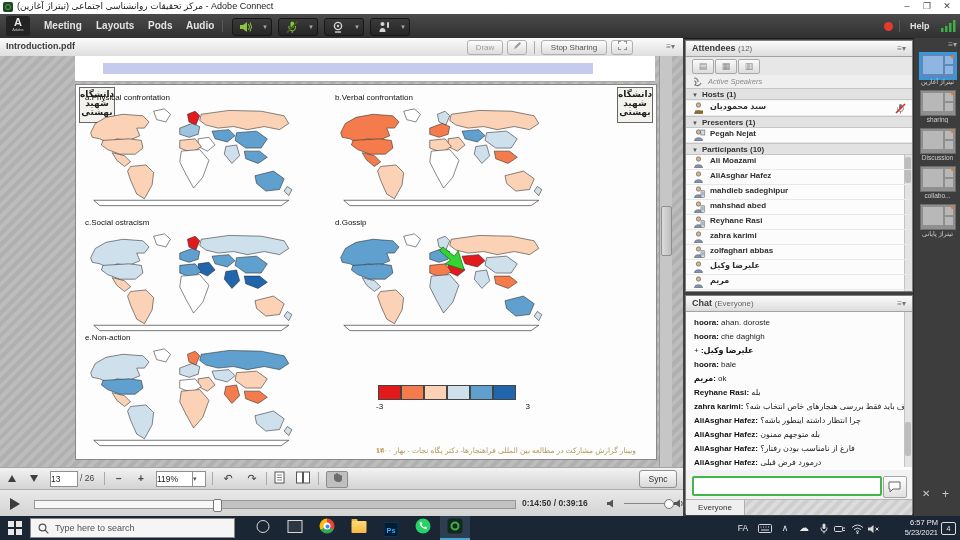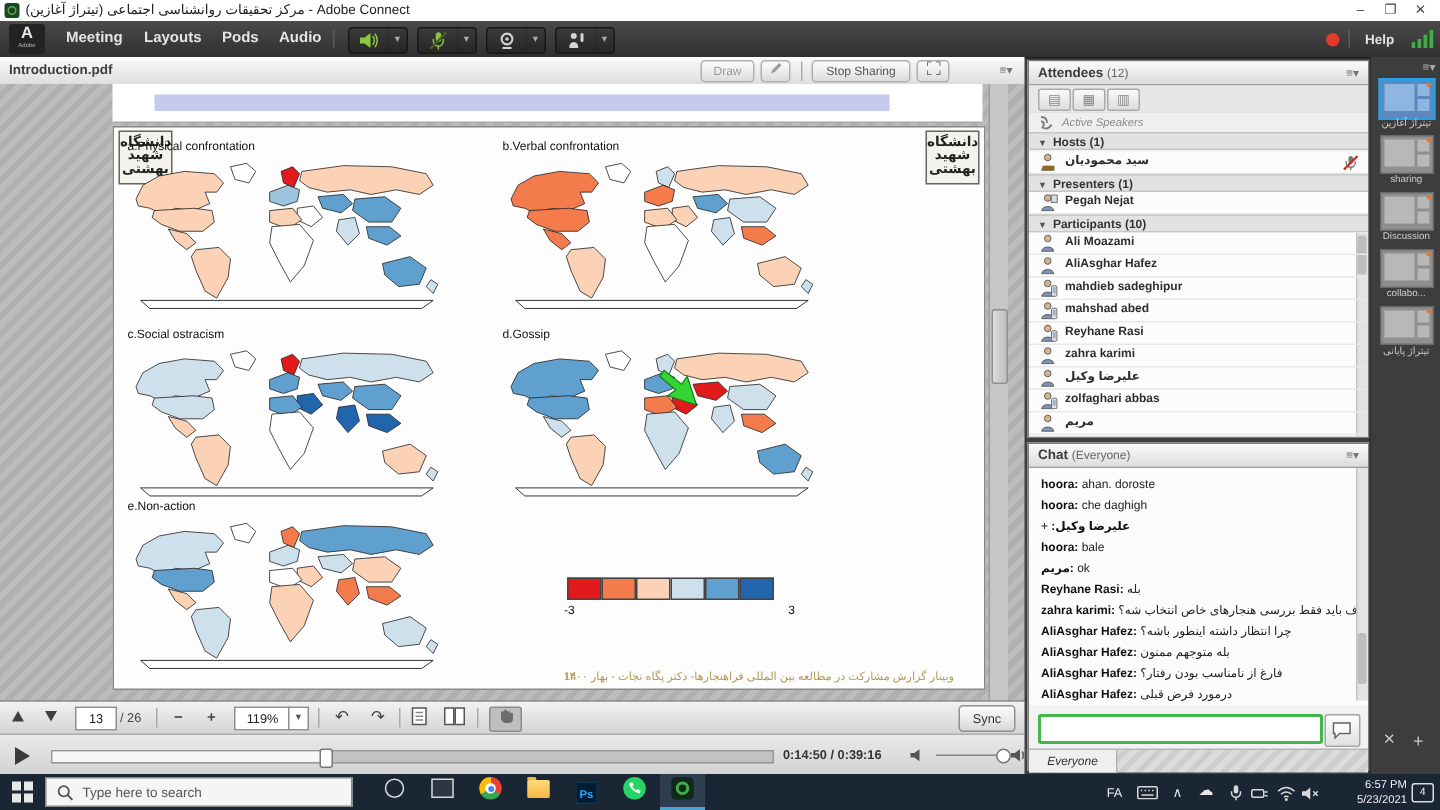--- a/index.html
+++ b/index.html
@@ -44,21 +44,21 @@
   #legend .lmin{position:absolute;left:-2px;top:17px;font-size:8px;color:#111;}
   #legend .lmax{position:absolute;right:-2px;top:17px;font-size:8px;color:#111;}
   #slide-caption{position:absolute;right:20px;bottom:4px;font-size:7.5px;color:#b49a55;direction:rtl;}
   #slide-number{position:absolute;left:300px;bottom:4px;font-size:7.5px;color:#b49a55;}
   #content-scrollbar{left:659px;top:0;width:12px;height:411px;background:#c6c6c6;border-left:1px solid #9a9a9a;}
   #content-scroll-thumb{position:absolute;left:1px;top:150px;width:9px;height:48px;background:linear-gradient(90deg,#dcdcdc,#bdbdbd);border:1px solid #8f8f8f;border-radius:2px;}
   
   #pdf-toolbar{left:0;top:429px;width:683px;height:22px;background:linear-gradient(#f2f2f2,#d2d2d2);border-top:1px solid #a5a5a5;}
   .tbtn{position:absolute;top:3px;height:15px;color:#444;font-size:10px;line-height:15px;text-align:center;}
   .tsep{position:absolute;top:4px;width:1px;height:13px;background:#aaa;}
-  .tbox{position:absolute;top:3px;height:14px;background:#fff;border:1px solid #8f8f8f;font-size:8.5px;color:#222;text-align:center;line-height:14px;}
+  .tbox{position:absolute;top:3px;height:14px;background:#fff;border:1px solid #8f8f8f;font-size:8.5px;color:#222;line-height:14px;}
   .arrowglyph{width:0;height:0;border-left:4px solid transparent;border-right:4px solid transparent;display:inline-block;}
   #sync-btn{position:absolute;right:6px;top:2px;width:36px;height:16px;background:linear-gradient(#fdfdfd,#d8d8d8);border:1px solid #909090;border-radius:3px;font-size:8.5px;color:#333;text-align:center;line-height:16px;}
   
   #playbar{left:0;top:451px;width:683px;height:27px;background:linear-gradient(#e9e9e9,#d2d2d2);border-top:1px solid #adadad;}
   #play-btn{position:absolute;left:10px;top:8px;width:0;height:0;border-left:10px solid #3c3c3c;border-top:6px solid transparent;border-bottom:6px solid transparent;}
   #seek-track{position:absolute;left:34px;top:10px;width:480px;height:7px;background:#c2c2c2;border:1px solid #979797;}
   #seek-played{position:absolute;left:0;top:0;height:7px;background:#f7f7f7;}
   #seek-thumb{position:absolute;top:-2px;width:7px;height:11px;background:#fdfdfd;border:1px solid #777;border-radius:2px;}
   #play-time{position:absolute;left:522px;top:8px;font-size:8.5px;font-weight:bold;color:#333;white-space:nowrap;}
   #vol-line{position:absolute;left:624px;top:13px;width:44px;height:1px;background:#888;}
@@ -80,21 +80,21 @@
   .list-scroll{position:absolute;right:0px;top:0;width:7px;height:100%;background:#e3e3e3;border-left:1px solid #c2c2c2;}
   .list-thumb{position:absolute;left:0px;top:2px;width:6px;height:26px;background:#bdbdbd;border-radius:2px;}
   
   #chat-messages{position:absolute;left:0;top:16px;width:100%;height:158px;background:#fcfcfc;overflow:hidden;padding-top:3px;box-sizing:border-box;}
   .msg{padding:1.5px 8px;font-size:8px;color:#222;line-height:11px;white-space:nowrap;overflow:hidden;}
   .msg b{color:#111;}
   #chat-input-row{position:absolute;left:0;top:177px;width:100%;height:26px;}
   #chat-input{position:absolute;left:6px;top:3px;width:180px;height:16px;border:2px solid #43b649;border-radius:2px;background:#fff;font-size:8px;padding:0 3px;}
   #chat-send{position:absolute;right:5px;top:3px;width:22px;height:20px;background:linear-gradient(#fdfdfd,#e0e0e0);border:1px solid #a5a5a5;border-radius:2px;}
   #chat-tabs{position:absolute;left:0;top:203px;width:100%;height:16px;background:repeating-linear-gradient(135deg,#dcdcdc 0 4px,#cecece 4px 8px);border-top:1px solid #b5b5b5;box-sizing:border-box;}
-  #tab-everyone{position:absolute;left:0;top:0;width:58px;height:15px;background:#efefef;border-right:1px solid #b0b0b0;font-size:8px;color:#333;line-height:15px;text-align:center;font-style:italic;}
+  #tab-everyone{position:absolute;left:0;top:0;width:58px;height:15px;background:#efefef;border-right:1px solid #b0b0b0;font-size:8px;color:#333;line-height:15px;text-align:center;}
   
   #layout-sidebar{left:913px;top:38px;width:47px;height:478px;background:#3d3d3d;border-left:1px solid #2a2a2a;}
   .lthumb{position:absolute;left:6px;width:34px;height:24px;background:#8f8f8f;border:1px solid #6b6b6b;}
   .lthumb.active{background:#5d87bd;border:2px solid #2f9be0;left:5px;}
   .lthumb .tm{position:absolute;left:2px;top:2px;width:20px;height:18px;background:#b8b8b8;}
   .lthumb .tr1{position:absolute;right:2px;top:2px;width:8px;height:8px;background:#b8b8b8;}
   .lthumb .tr2{position:absolute;right:2px;top:12px;width:8px;height:8px;background:#b8b8b8;}
   .lthumb.active .tm,.lthumb.active .tr1,.lthumb.active .tr2{background:#8fb6e0;}
   .lthumb .dot{position:absolute;right:1px;top:1px;width:3px;height:3px;border-radius:50%;background:#e07a30;}
   .llabel{position:absolute;left:0;width:47px;text-align:center;font-size:6.5px;color:#cfcfcf;white-space:nowrap;overflow:hidden;}
@@ -463,27 +463,27 @@
               <rect x="8" y="4.5" width="3.6" height="7" rx="0.8" fill="#e2e2e2" stroke="#666" stroke-width="0.6"></rect>
               <rect x="8.8" y="5.5" width="2" height="4" fill="#9db3cc"></rect>
             </svg></span><span class="nm">Reyhane Rasi</span></div>
         <div class="arow"><span><svg width="13" height="12" viewBox="0 0 13 12">
               <circle cx="5.5" cy="3" r="2.2" fill="#d9b38c" stroke="#555" stroke-width="0.6"></circle>
               <path d="M1.5,11.5 C1.5,7.8 9.5,7.8 9.5,11.5 Z" fill="#7f94b8" stroke="#555" stroke-width="0.6"></path>
             </svg></span><span class="nm">zahra karimi</span></div>
         <div class="arow"><span><svg width="13" height="12" viewBox="0 0 13 12">
               <circle cx="5.5" cy="3" r="2.2" fill="#d9b38c" stroke="#555" stroke-width="0.6"></circle>
               <path d="M1.5,11.5 C1.5,7.8 9.5,7.8 9.5,11.5 Z" fill="#7f94b8" stroke="#555" stroke-width="0.6"></path>
-            </svg></span><span class="nm">علیرضا وکیل</span></div>
-        <div class="arow"><span><svg width="13" height="12" viewBox="0 0 13 12">
-              <circle cx="5.5" cy="3" r="2.2" fill="#d9b38c" stroke="#555" stroke-width="0.6"></circle>
-              <path d="M1.5,11.5 C1.5,7.8 9.5,7.8 9.5,11.5 Z" fill="#7f94b8" stroke="#555" stroke-width="0.6"></path>
               <rect x="8" y="4.5" width="3.6" height="7" rx="0.8" fill="#e2e2e2" stroke="#666" stroke-width="0.6"></rect>
               <rect x="8.8" y="5.5" width="2" height="4" fill="#9db3cc"></rect>
             </svg></span><span class="nm">zolfaghari abbas</span></div>
+        <div class="arow"><span><svg width="13" height="12" viewBox="0 0 13 12">
+              <circle cx="5.5" cy="3" r="2.2" fill="#d9b38c" stroke="#555" stroke-width="0.6"></circle>
+              <path d="M1.5,11.5 C1.5,7.8 9.5,7.8 9.5,11.5 Z" fill="#7f94b8" stroke="#555" stroke-width="0.6"></path>
+            </svg></span><span class="nm">علیرضا وکیل</span></div>
         <div class="arow"><span><svg width="13" height="12" viewBox="0 0 13 12">
               <circle cx="5.5" cy="3" r="2.2" fill="#d9b38c" stroke="#555" stroke-width="0.6"></circle>
               <path d="M1.5,11.5 C1.5,7.8 9.5,7.8 9.5,11.5 Z" fill="#7f94b8" stroke="#555" stroke-width="0.6"></path>
             </svg></span><span class="nm">مریم</span></div>
         <div class="arow"><span></span><span class="nm"></span></div>
       </div>
   </div>
 
   <div id="chat-pod" class="rpod" style="top:295px;height:219px;">
     <div class="rpodhead">

